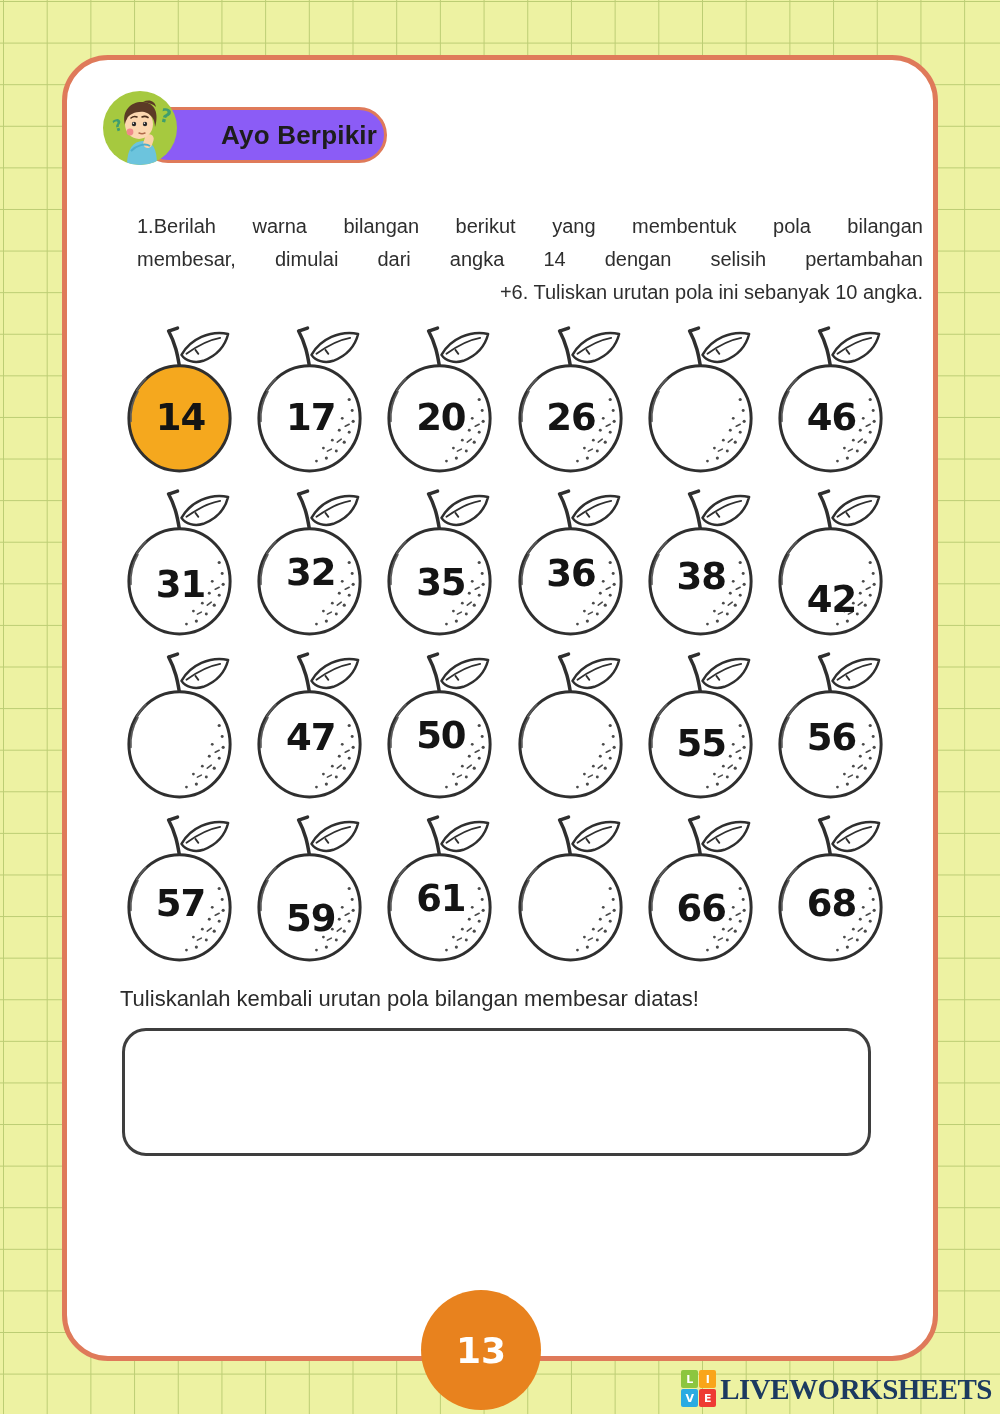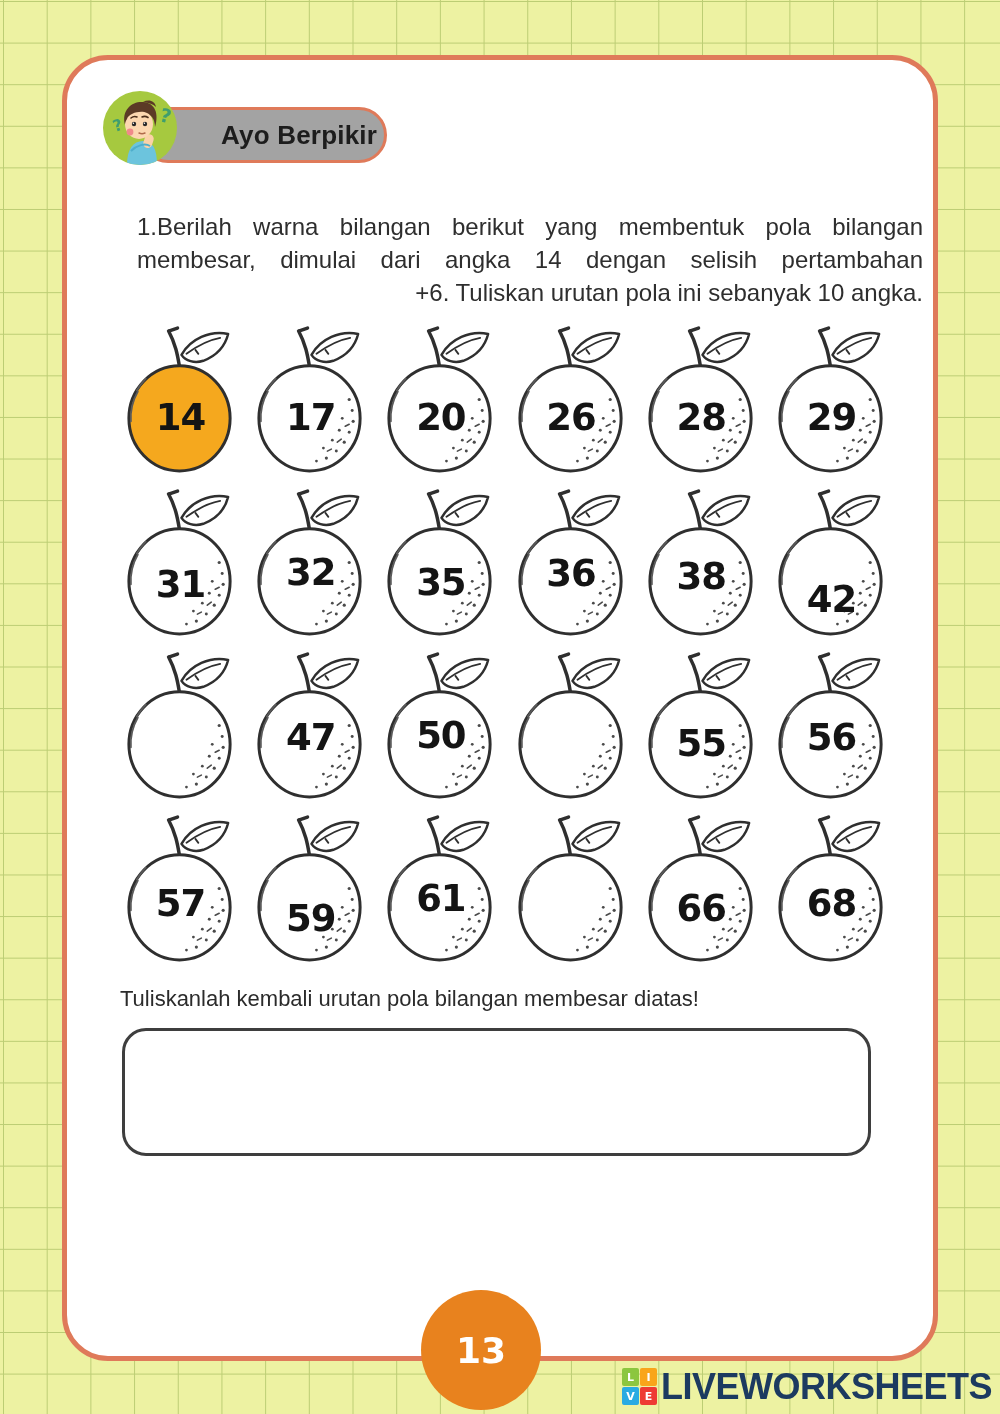--- a/index.html
+++ b/index.html
@@ -28,39 +28,39 @@
     background:#ffffff;
     border:5px solid var(--card-border);
     border-radius:46px;
     z-index:1;
   }
   
   .header-pill{
     position:absolute;
     left:73px; top:47px;
     width:247px; height:56px;
-    background:#a3a3a3;
+    background:#8b5cf6;
     border:3px solid var(--card-border);
     border-radius:30px;
     display:flex; align-items:center;
     padding-left:78px;
     z-index:2;
   }
   .header-pill .title{
     font-size:26px; font-weight:700; color:#1d1d1d; letter-spacing:0.2px;
     font-family:"Liberation Sans",sans-serif;
   }
   .avatar{
     position:absolute; left:36px; top:31px;
     width:74px; height:74px; z-index:3;
   }
   
   .instruction{
     position:absolute; left:70px; top:150px; width:786px;
-    font-size:24px; line-height:33px; font-weight:500; color:#2e2e2e;
+    font-size:20px; line-height:33px; font-weight:500; color:#2e2e2e;
     font-family:"Liberation Sans","DejaVu Sans",sans-serif;
   }
   .instruction .jline{text-align:justify; text-align-last:justify;}
   .instruction .lline{text-align:right;}
   
   .fruit-grid{
     position:absolute; left:49px; top:263px; width:780px;
   }
   .fruit-row{
     display:flex; justify-content:space-between; height:163px;
@@ -117,22 +117,22 @@
     width:36px; height:38px;
     display:grid; grid-template-columns:17px 17px; grid-template-rows:18px 18px;
     gap:1px; margin-right:3px;
   }
   .logo-tile{
     display:flex; align-items:center; justify-content:center;
     font-family:"DejaVu Sans",sans-serif; font-weight:bold; font-size:11px; color:#fff;
     border-radius:2px;
   }
   .logo-text{
-    font-family:Liberation Sans, sans-serif;
-    font-weight:bold; font-size:36px; color:var(--logo-text);
+    font-family:Liberation Serif, serif;
+    font-weight:bold; font-size:29px; color:var(--logo-text);
     letter-spacing:-0.5px;
   }
 </style>
 </head>
 <body>
 
 <div class="card">
 
   <div class="header-pill">
     <span class="title">Ayo Berpikir</span>
@@ -309,50 +309,49 @@
         <circle cx="71" cy="139" r="1.4"></circle>
         <circle cx="97" cy="96" r="1.4"></circle>
         <circle cx="94" cy="108" r="1.5"></circle>
         <circle cx="87" cy="118" r="1.4"></circle>
         <circle cx="78" cy="126" r="1.4"></circle>
         <path class="dash" d="M100,104 l4,-2"></path>
         <path class="dash" d="M92,120 l4,-3"></path>
         <path class="dash" d="M82,129 l4,-2"></path>
       </g>
     </svg>
-    <div class="fruit-number" style="margin-top: 0px;">28</div>
-  </div>
-        <div class="fruit">
-    <svg class="fruit-svg" viewBox="0 0 130 152" xmlns="http://www.w3.org/2000/svg">
-      <path class="stem" d="M64,44 C62,32 60,21 53,8 M53,8 l9,-3"></path>
-      <path class="leaf" d="M66,32 C75,16 95,7 113,11 C110,23 101,33 88,38 C79,41 70,38 66,32 Z"></path>
-      <path class="leaf-vein" d="M71,31 C82,23 94,17 105,15"></path>
-      <path class="leaf-vein" d="M80,27 l3,4"></path>
-      <ellipse class="fruit-body" cx="64" cy="96" rx="51" ry="53"></ellipse>
-      <path class="shine" d="M22,69 Q14,83 15,99"></path>
-      <path class="shine" d="M30,56 Q25,61 21,68"></path>
-      <g class="speckles">
-        <circle cx="104" cy="77" r="1.6"></circle>
-        <circle cx="107" cy="88" r="1.5"></circle>
-        <circle cx="108" cy="99" r="1.6"></circle>
-        <circle cx="104" cy="110" r="1.5"></circle>
-        <circle cx="99" cy="120" r="1.6"></circle>
-        <circle cx="91" cy="129" r="1.5"></circle>
-        <circle cx="81" cy="136" r="1.6"></circle>
-        <circle cx="71" cy="139" r="1.4"></circle>
-        <circle cx="97" cy="96" r="1.4"></circle>
-        <circle cx="94" cy="108" r="1.5"></circle>
-        <circle cx="87" cy="118" r="1.4"></circle>
-        <circle cx="78" cy="126" r="1.4"></circle>
-        <path class="dash" d="M100,104 l4,-2"></path>
-        <path class="dash" d="M92,120 l4,-3"></path>
-        <path class="dash" d="M82,129 l4,-2"></path>
-      </g>
-    </svg>
-    <div class="fruit-number" style="margin-top: 0px;">29</div>
+  </div>
+        <div class="fruit">
+    <svg class="fruit-svg" viewBox="0 0 130 152" xmlns="http://www.w3.org/2000/svg">
+      <path class="stem" d="M64,44 C62,32 60,21 53,8 M53,8 l9,-3"></path>
+      <path class="leaf" d="M66,32 C75,16 95,7 113,11 C110,23 101,33 88,38 C79,41 70,38 66,32 Z"></path>
+      <path class="leaf-vein" d="M71,31 C82,23 94,17 105,15"></path>
+      <path class="leaf-vein" d="M80,27 l3,4"></path>
+      <ellipse class="fruit-body" cx="64" cy="96" rx="51" ry="53"></ellipse>
+      <path class="shine" d="M22,69 Q14,83 15,99"></path>
+      <path class="shine" d="M30,56 Q25,61 21,68"></path>
+      <g class="speckles">
+        <circle cx="104" cy="77" r="1.6"></circle>
+        <circle cx="107" cy="88" r="1.5"></circle>
+        <circle cx="108" cy="99" r="1.6"></circle>
+        <circle cx="104" cy="110" r="1.5"></circle>
+        <circle cx="99" cy="120" r="1.6"></circle>
+        <circle cx="91" cy="129" r="1.5"></circle>
+        <circle cx="81" cy="136" r="1.6"></circle>
+        <circle cx="71" cy="139" r="1.4"></circle>
+        <circle cx="97" cy="96" r="1.4"></circle>
+        <circle cx="94" cy="108" r="1.5"></circle>
+        <circle cx="87" cy="118" r="1.4"></circle>
+        <circle cx="78" cy="126" r="1.4"></circle>
+        <path class="dash" d="M100,104 l4,-2"></path>
+        <path class="dash" d="M92,120 l4,-3"></path>
+        <path class="dash" d="M82,129 l4,-2"></path>
+      </g>
+    </svg>
+    <div class="fruit-number" style="margin-top: 0px;">46</div>
   </div>
       </div>
       <div class="fruit-row">
         <div class="fruit">
     <svg class="fruit-svg" viewBox="0 0 130 152" xmlns="http://www.w3.org/2000/svg">
       <path class="stem" d="M64,44 C62,32 60,21 53,8 M53,8 l9,-3"></path>
       <path class="leaf" d="M66,32 C75,16 95,7 113,11 C110,23 101,33 88,38 C79,41 70,38 66,32 Z"></path>
       <path class="leaf-vein" d="M71,31 C82,23 94,17 105,15"></path>
       <path class="leaf-vein" d="M80,27 l3,4"></path>
       <ellipse class="fruit-body" cx="64" cy="96" rx="51" ry="53"></ellipse>

